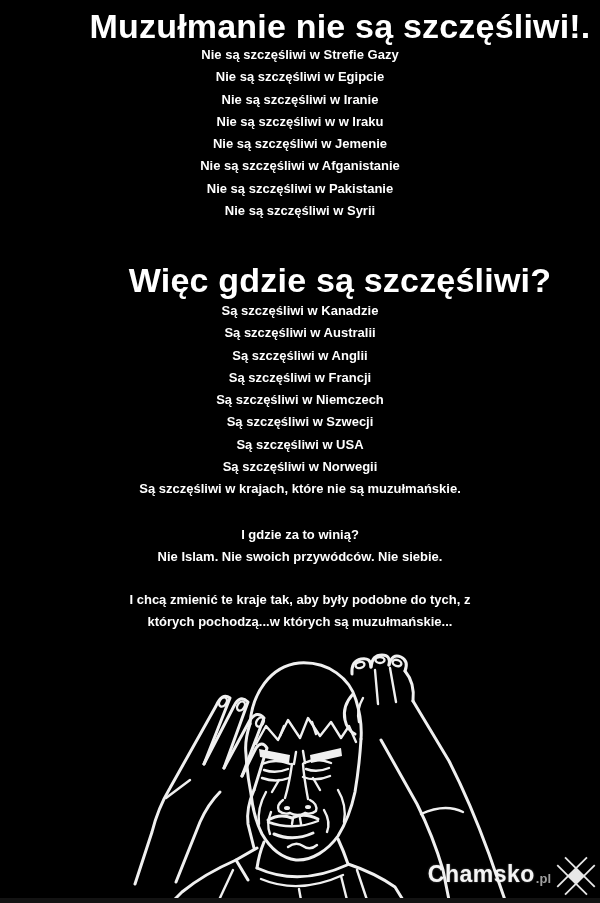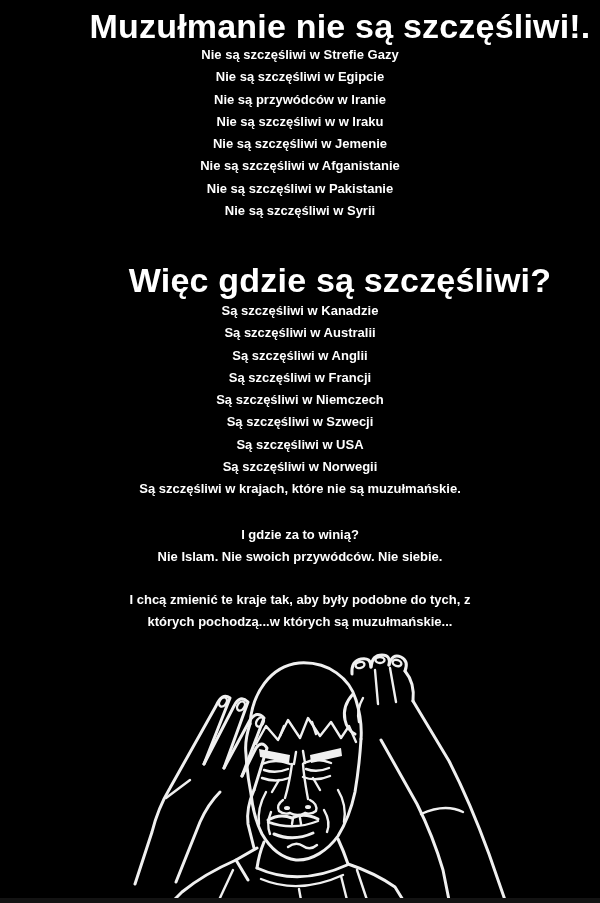--- a/index.html
+++ b/index.html
@@ -40,21 +40,21 @@
 </head>
 <body>
 
 <div class="meme">
 
   <div id="title" class="txt heading">Muzułmanie nie są szczęśliwi!.</div>
 
   <div id="sec1" class="txt block">
     <span class="line">Nie są szczęśliwi w Strefie Gazy</span>
     <span class="line">Nie są szczęśliwi w Egipcie</span>
-    <span class="line">Nie są przywódców w Iranie</span>
+    <span class="line">Nie są szczęśliwi w Iranie</span>
     <span class="line">Nie są szczęśliwi w w Iraku</span>
     <span class="line">Nie są szczęśliwi w Jemenie</span>
     <span class="line">Nie są szczęśliwi w Afganistanie</span>
     <span class="line">Nie są szczęśliwi w Pakistanie</span>
     <span class="line">Nie są szczęśliwi w Syrii</span>
   </div>
 
   <div id="head2" class="txt heading">Więc gdzie są szczęśliwi?</div>
 
   <div id="sec2" class="txt block">
@@ -160,15 +160,28 @@
     <g class="fillw">
 
       <path d="M259,97 L290,103 L289,111 L260,105 Z"></path>
       <path d="M310,103 L341,96 L342,104 L311,111 Z"></path>
 
       <ellipse cx="287" cy="156" rx="3" ry="2"></ellipse>
       <ellipse cx="308" cy="155" rx="3" ry="2"></ellipse>
     </g>
   </svg>
 
+  <div class="watermark">
+    <span class="brand">Chamsko</span>
+    <span class="tld">.pl</span>
+    <svg class="hash" width="44" height="46" viewBox="0 0 44 46" xmlns="http://www.w3.org/2000/svg">
+      <g transform="rotate(45 22 23)" stroke="#e8e8e8" stroke-width="1.8" fill="none">
+        <line x1="16.5" y1="2" x2="16.5" y2="44"></line>
+        <line x1="27.5" y1="2" x2="27.5" y2="44"></line>
+        <line x1="1" y1="17.5" x2="43" y2="17.5"></line>
+        <line x1="1" y1="28.5" x2="43" y2="28.5"></line>
+        <rect x="16.5" y="17.5" width="11" height="11" fill="#e8e8e8" stroke="none"></rect>
+      </g>
+    </svg>
+  </div>
 
   <div class="bottom-strip"></div>
 </div>
 
 </body></html>

